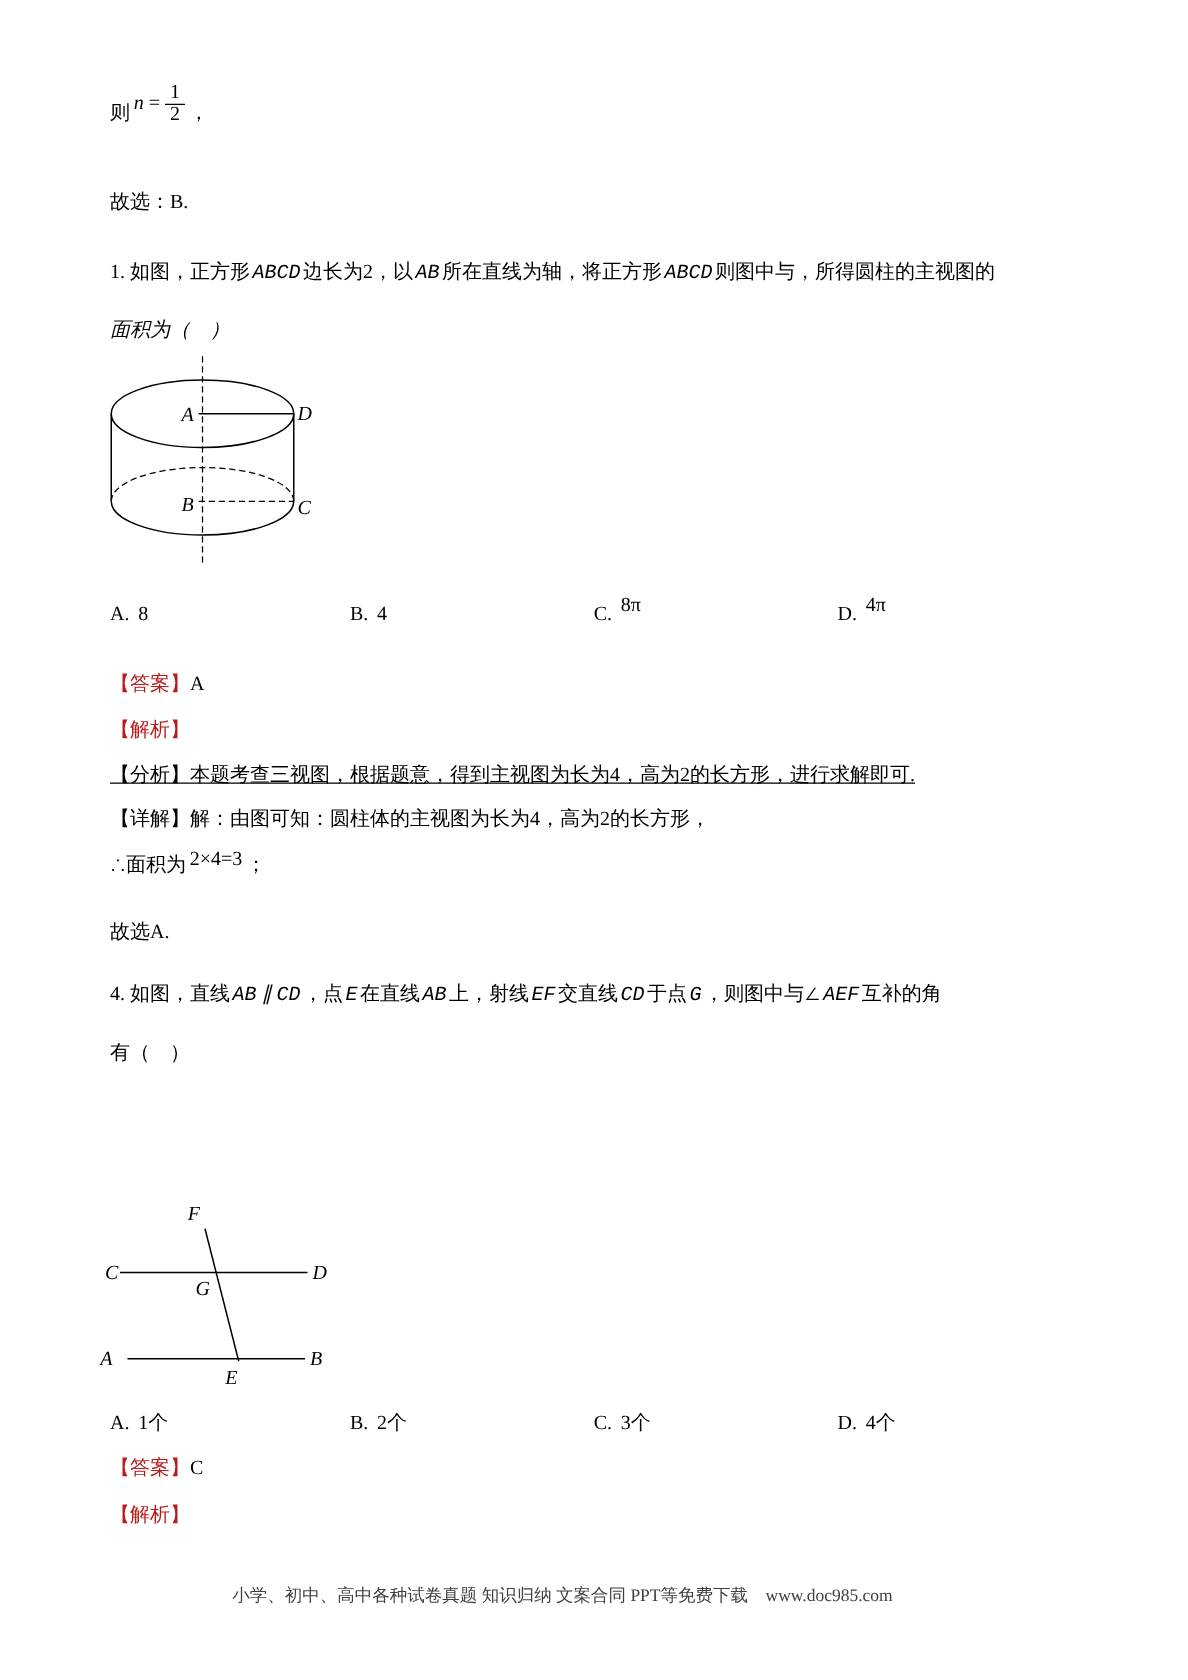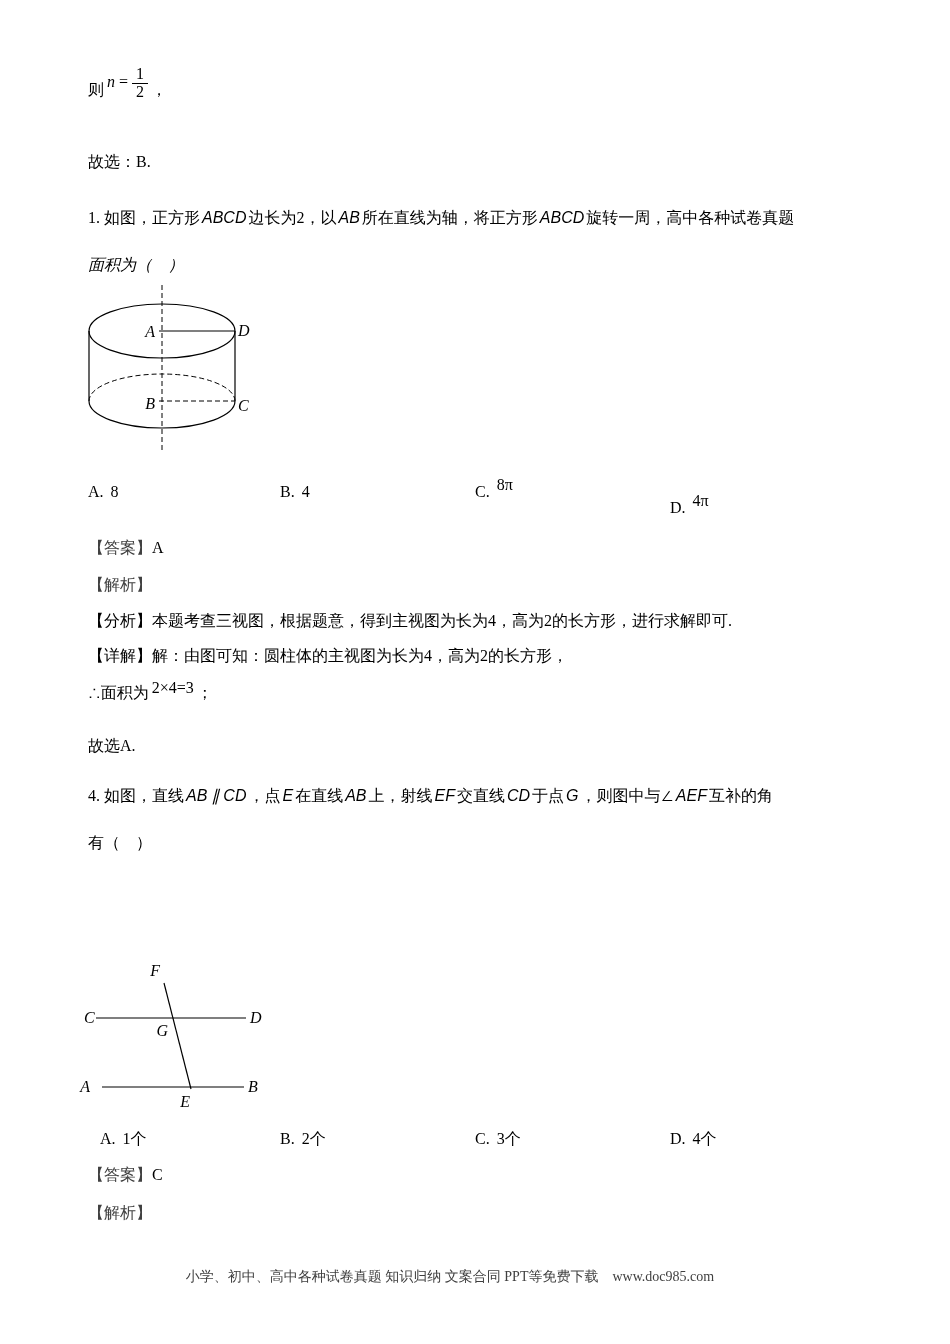--- a/index.html
+++ b/index.html
@@ -2,50 +2,50 @@
 <html><head>
 <meta charset="utf-8">
 <style>
   * { margin:0; padding:0; box-sizing:border-box; }
   html,body { background:#ffffff; }
   body {
     width:950px; height:1344px; position:relative; overflow:hidden;
     font-family:"Liberation Serif", serif; color:#000;
   }
   .block { position:absolute; font-size:16px; line-height:1.45; white-space:nowrap; }
-  .seg-math { font-family:Liberation Sans, sans-serif; font-style:italic; margin:0 2px;text-align:center; }
+  .seg-math { font-family:Liberation Mono, monospace; font-style:italic; margin:0 2px;text-align:center; }
   .seg-formula { font-family:"Liberation Serif", serif; position:relative; top:-5px; margin:0 3px; }
   .mvar { font-style:italic; font-family:"Liberation Serif", serif; margin-right:4px; }
   .mop  { margin-right:4px; font-family:"Liberation Serif", serif; }
   .eqn { display:inline-block; vertical-align:middle; position:relative; top:-8px; margin:0 3px; }
   .frac { display:inline-block; vertical-align:middle; text-align:center;
           font-family:"Liberation Serif", serif; line-height:1.05; }
   .frac .num { display:block; border-bottom:1px solid #000; padding:0 4px; }
   .frac .den { display:block; padding:0 4px; }
-  .blue { color:#404040; }
+  .blue { color:#b91c1c; }
   .opt { position:absolute; top:0; }
   .opt .val { margin-left:7px; }
   .opt .val.raised { position:relative; top:-7px;text-align:right; }
   .svg-label { font-family:"Liberation Serif", serif; font-style:italic; font-size:16px; fill:#000; }
   .footer { position:absolute; left:0; top:1268px; width:900px; text-align:center;
             font-size:14px; color:#3f3f3f; }
   .footer .url { margin-left:14px; }
 </style>
 </head>
 <body>
 
 <div class="page">
 
   <div class="block" style="left:88px; top:74px;">
     <span>则</span><span class="eqn"><span class="mvar">n</span><span class="mop">=</span><span class="frac"><span class="num">1</span><span class="den">2</span></span></span><span>，</span>
   </div>
 
   <div class="block" style="left:88px; top:150px;text-align:right;">故选：B.</div>
 
-  <div class="block" style="left:88px; top:206px;"><span>1. 如图，正方形</span><span class="seg-math">ABCD</span><span>边长为2，以</span><span class="seg-math">AB</span><span>所在直线为轴，将正方形</span><span class="seg-math">ABCD</span><span>旋转一周，高中各种试卷真题</span></div>
+  <div class="block" style="left:88px; top:206px;"><span>1. 如图，正方形</span><span class="seg-math">ABCD</span><span>边长为2，以</span><span class="seg-math">AB</span><span>所在直线为轴，将正方形</span><span class="seg-math">ABCD</span><span>则图中与，所得圆柱的主视图的</span></div>
   <div class="block" style="left:88px; top:253px;font-style:italic;">面积为（　）</div>
 
   <svg style="position:absolute; left:82px; top:283px;" width="195" height="174" viewBox="0 0 195 174">
     <line x1="80" y1="2" x2="80" y2="170" stroke="#000" stroke-width="1" stroke-dasharray="5 3"></line>
     <ellipse cx="80" cy="48" rx="73" ry="27" fill="none" stroke="#000" stroke-width="1.2"></ellipse>
     <line x1="7" y1="48" x2="7" y2="118" stroke="#000" stroke-width="1.2"></line>
     <line x1="153" y1="48" x2="153" y2="118" stroke="#000" stroke-width="1.2"></line>
     <path d="M 7 118 A 73 27 0 0 0 153 118" fill="none" stroke="#000" stroke-width="1.2"></path>
     <path d="M 7 118 A 73 27 0 0 1 153 118" fill="none" stroke="#000" stroke-width="1" stroke-dasharray="5 3"></path>
     <line x1="77" y1="48" x2="153" y2="48" stroke="#000" stroke-width="1.2"></line>
@@ -53,28 +53,28 @@
     <text x="73" y="54" text-anchor="end" class="svg-label">A</text>
     <text x="156" y="53" class="svg-label">D</text>
     <text x="73" y="126" text-anchor="end" class="svg-label">B</text>
     <text x="156" y="128" class="svg-label">C</text>
   </svg>
 
   <div class="block" style="left:88px; top:480px; width:800px; height:30px;">
     <span class="opt" style="left:0;"><span>A.</span><span class="val">8</span></span>
     <span class="opt" style="left:192px;"><span>B.</span><span class="val">4</span></span>
     <span class="opt" style="left:387px;"><span>C.</span><span class="val raised">8π</span></span>
-    <span class="opt" style="left:582px;margin-top:16px;"><span>D.</span><span class="val raised">4π</span></span>
+    <span class="opt" style="left:582px;"><span>D.</span><span class="val raised">4π</span></span>
   </div>
 
   <div class="block" style="left:88px; top:536px;">
     <span class="blue">【答案】</span><span>A</span>
   </div>
   <div class="block blue" style="left:88px; top:573px;">【解析】</div>
-  <div class="block" style="left:88px; top:609px;">【分析】本题考查三视图，根据题意，得到主视图为长为4，高为2的长方形，进行求解即可.</div>
+  <div class="block" style="left:88px; top:609px;text-decoration:underline;">【分析】本题考查三视图，根据题意，得到主视图为长为4，高为2的长方形，进行求解即可.</div>
   <div class="block" style="left:88px; top:644px;">【详解】解：由图可知：圆柱体的主视图为长为4，高为2的长方形，</div>
   <div class="block" style="left:88px; top:681px;">
     <span>∴面积为</span><span class="seg-formula">2×4=3</span><span>；</span>
   </div>
   <div class="block" style="left:88px; top:734px;">故选A.</div>
 
   <div class="block" style="left:88px; top:784px;"><span>4. 如图，直线</span><span class="seg-math">AB</span><span class="seg-math">∥</span><span class="seg-math">CD</span><span>，点</span><span class="seg-math">E</span><span>在直线</span><span class="seg-math">AB</span><span>上，射线</span><span class="seg-math">EF</span><span>交直线</span><span class="seg-math">CD</span><span>于点</span><span class="seg-math">G</span><span>，则图中与</span><span>∠</span><span class="seg-math">AEF</span><span>互补的角</span></div>
   <div class="block" style="left:88px; top:831px;">有（　）</div>
 
   <svg style="position:absolute; left:78px; top:956px;" width="215" height="160" viewBox="0 0 215 160">
@@ -84,21 +84,21 @@
     <text x="82" y="20" text-anchor="end" class="svg-label">F</text>
     <text x="6" y="67" class="svg-label">C</text>
     <text x="172" y="67" class="svg-label">D</text>
     <text x="90" y="80" text-anchor="end" class="svg-label">G</text>
     <text x="12" y="136" text-anchor="end" class="svg-label">A</text>
     <text x="170" y="136" class="svg-label">B</text>
     <text x="112" y="151" text-anchor="end" class="svg-label">E</text>
   </svg>
 
   <div class="block" style="left:88px; top:1127px; width:800px; height:30px;">
-    <span class="opt" style="left:12px;"><span>A.</span><span class="val">1个</span></span>
+    <span class="opt" style="left:0;"><span>A.</span><span class="val">1个</span></span>
     <span class="opt" style="left:192px;"><span>B.</span><span class="val">2个</span></span>
     <span class="opt" style="left:387px;"><span>C.</span><span class="val">3个</span></span>
     <span class="opt" style="left:582px;text-align:center;"><span>D.</span><span class="val">4个</span></span>
   </div>
 
   <div class="block" style="left:88px; top:1163px;">
     <span class="blue">【答案】</span><span>C</span>
   </div>
   <div class="block blue" style="left:88px; top:1201px;">【解析】</div>
 

